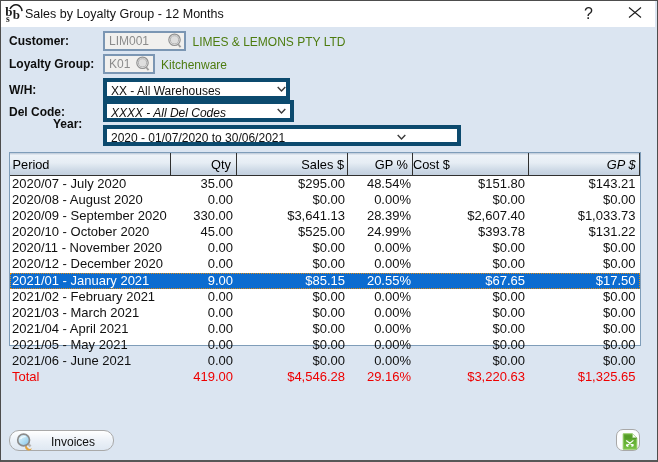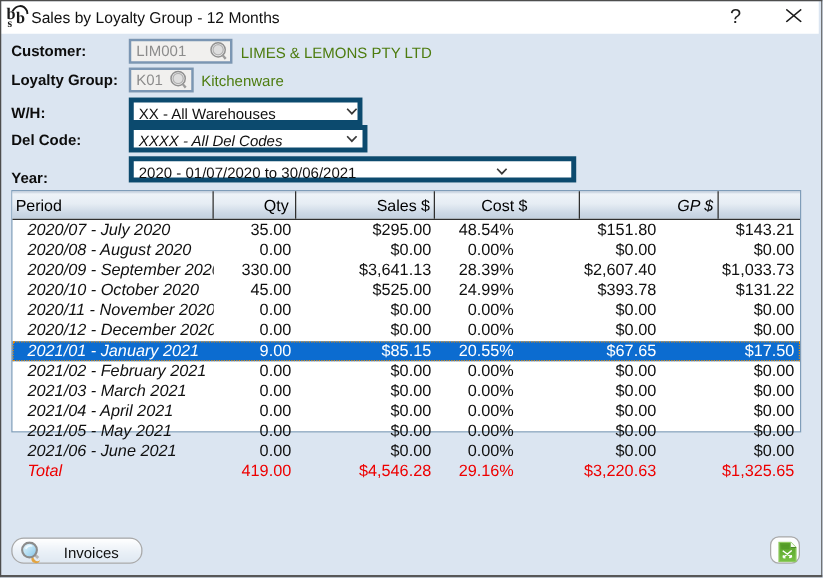--- a/index.html
+++ b/index.html
@@ -15,31 +15,31 @@
   .sel { position:absolute; left:103px; height:21.5px; background:#ffffff; border:4px solid #0c4a6e; color:#101010; font-size:12px; line-height:19.5px; padding-left:4px; }
   .chev { position:absolute; top:8px; }
   .table { position:absolute; left:9px; top:152px; width:632px; height:194px; background:#ffffff; border:1px solid #7f9db9; }
   .hdr { position:absolute; left:0; top:0; width:630px; height:23px; display:flex;
          border-bottom:1px solid #30302f;
          background:linear-gradient(180deg,#bac7d7 0%, #eef3f8 10%, #e6edf4 45%, #ccd8e5 80%, #c3d0df 100%); }
   .hc { height:22px; border-right:1px solid #30302f; font-size:12.8px; color:#000; line-height:23.6px; }
   .rows { position:absolute; left:0; top:23px; width:630px; }
   .row { display:flex; height:16.1px; font-size:13px; color:#101010; }
   .row div { line-height:16.2px; white-space:nowrap; overflow:hidden; }
-  .c1 { width:161px; padding-left:12px;font-style:italic; }
+  .c1 { width:161px; padding-left:2px; }
   .c2 { width:66px;  text-align:right; padding-right:4px; }
   .c3 { width:111px; text-align:right; padding-right:3px; }
   .c4 { width:65px;  text-align:right; padding-right:2px; }
   .c5 { width:116px; text-align:right; padding-right:4px; }
   .c6 { width:110.5px; text-align:right; padding-right:4px; }
   .h1 { width:161px; padding-left:2.5px; }
   .h2 { width:66px;  text-align:right; padding-right:5px; }
   .h3 { width:111px; text-align:right; padding-right:3px; }
   .h4 { width:65px;  text-align:right; padding-right:4px; }
-  .h5 { width:116px; text-align:center; padding-right:4px; }
+  .h5 { width:116px; text-align:left; padding-right:4px; }
   .h6 { width:110.5px; text-align:right; padding-right:3px;font-style:italic; }
   .selrow { background:#0c6cd0; color:#ffffff !important; outline:1px dotted #e08a10; outline-offset:-1px; }
   .total { color:#ee0000; }
   .btn { position:absolute; left:9px; top:429.5px; width:104.5px; height:21.5px; border:1px solid #a9a9a9; border-radius:10px; background:linear-gradient(180deg,#ffffff,#eaf0f7 55%,#dfe8f2); }
   .btn span { position:absolute; left:41px; top:4px; font-size:12px; color:#101010; }
   .xbtn { position:absolute; left:616px; top:428.5px; width:24px; height:22.5px; border:1px solid #a8a8a8; border-radius:7px; background:#fcfdfe; }
 </style>
 </head>
 <body>
   <div style="position:absolute; left:0; top:0; width:658px; height:462px; border:1px solid #4d4d4d; border-bottom:2px solid #575757; z-index:99; pointer-events:none;"></div>
@@ -56,21 +56,21 @@
   <div class="title">Sales by Loyalty Group - 12 Months</div>
   <div class="qmark">?</div>
   <svg class="abs" style="left:628px; top:7px;" width="14" height="11" viewBox="0 0 14 11">
     <path d="M1,0.5 L13,10.5 M13,0.5 L1,10.5" stroke="#1c1c1c" stroke-width="1.1" fill="none"></path>
   </svg>
 
   <div class="lbl" style="top:34px;">Customer:</div>
   <div class="lbl" style="top:57px;">Loyalty Group:</div>
   <div class="lbl" style="top:82.5px;">W/H:</div>
   <div class="lbl" style="top:104.5px;">Del Code:</div>
-  <div class="lbl" style="top:135px;">Year:</div>
+  <div class="lbl" style="top:117px;margin-left:44px;">Year:</div>
 
   <div class="ginput" style="top:30.5px; width:83px;">LIM001</div>
   <svg class="abs" style="left:167px; top:32.5px;" width="17" height="16" viewBox="0 0 17 16">
     <circle cx="7.5" cy="6.8" r="5.7" fill="#f0f0f0" stroke="#909090" stroke-width="1.2"></circle>
     <circle cx="7.5" cy="6.8" r="4.1" fill="#dedede" stroke="#b0b0b0" stroke-width="1"></circle>
     <path d="M11.3,10.2 L14.3,13.4 L12.8,14.7 L10.2,11.3 Z" fill="#9c9c9c"></path>
   </svg>
   <div class="val" style="left:192.5px; top:34.5px;">LIMES &amp; LEMONS PTY LTD</div>
 
   <div class="ginput" style="top:53.5px; width:52px;">K01</div>
@@ -92,20 +92,21 @@
   <div class="sel" style="top:124.5px; width:358px;">2020 - 01/07/2020 to 30/06/2021</div>
   <svg class="chev" style="left:396.5px; top:133.5px;" width="9" height="7" viewBox="0 0 9 7">
     <path d="M0.7,1 L4.5,4.9 L8.3,1" stroke="#3a3a3a" stroke-width="1.4" fill="none"></path>
   </svg>
 
   <div class="table">
     <div class="hdr">
       <div class="hc h1">Period</div>
       <div class="hc h2">Qty</div>
       <div class="hc h3">Sales $</div>
+      <div class="hc h4">GP %</div>
       <div class="hc h5">Cost $</div>
       <div class="hc h6">GP $</div>
     </div>
     <div class="rows">
       <div class="row">
         <div class="c1">2020/07 - July 2020</div>
         <div class="c2">35.00</div>
         <div class="c3">$295.00</div>
         <div class="c4">48.54%</div>
         <div class="c5">$151.80</div>

